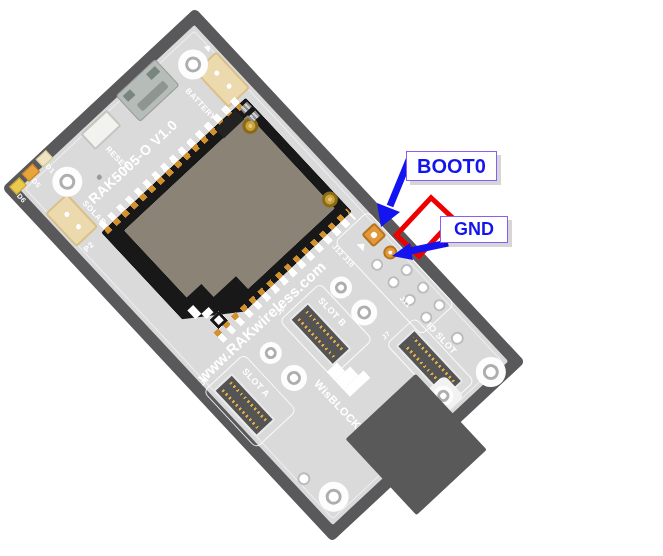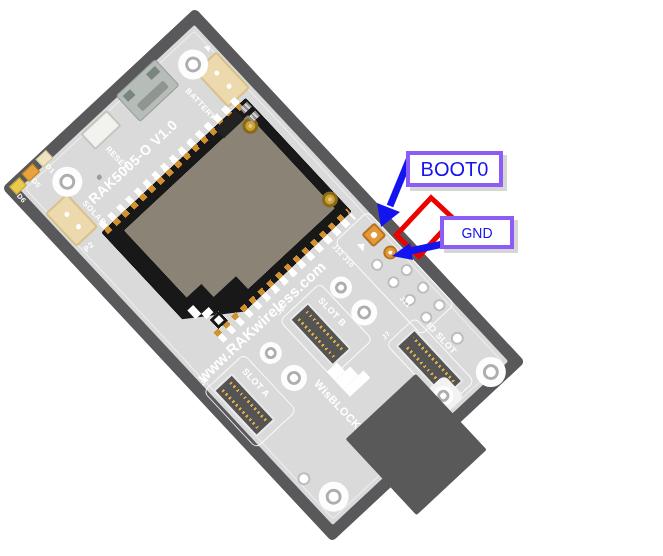--- a/index.html
+++ b/index.html
@@ -27,23 +27,23 @@
   .pincol{position:absolute;top:4px;bottom:4px;width:3px;
           background:repeating-linear-gradient(0deg,#e0ad45 0 2px,rgba(0,0,0,0) 2px 5px);}
   .padrow-w{background:repeating-linear-gradient(90deg,#fff 0 6px,rgba(0,0,0,0) 6px 12px);}
   .padrow-o{background:repeating-linear-gradient(90deg,var(--pad_gold) 0 6px,rgba(0,0,0,0) 6px 12px);}
   .orangepad{background:#e3983a;border:2px solid #b5741f;box-sizing:border-box;}
   .orangepad i{position:absolute;left:30%;top:30%;right:30%;bottom:30%;border-radius:50%;background:#fff;}
   .ipex{border-radius:50%;background:#caa23a;border:3px solid #8a6a14;box-sizing:border-box;}
   .ipex i{position:absolute;left:30%;top:30%;right:30%;bottom:30%;border-radius:50%;background:#e7c87c;}
   .cap{background:#a8a8a8;background:repeating-linear-gradient(90deg,#909090 0 2px,#cfcfcf 2px 4px);}
   
-  .callout{position:absolute;background:#fff;border:4px solid #8b5cf6;
+  .callout{position:absolute;background:#fff;border:1px solid #8b5cf6;
            box-shadow:4px 4px 0 rgba(0,0,0,.16);
-           color:var(--annotation_blue);font-weight:normal;text-align:center;
+           color:var(--annotation_blue);font-weight:bold;text-align:center;
            display:flex;align-items:center;justify-content:center;z-index:20;}
   #hl-rect{position:absolute;left:407px;top:199px;width:26px;height:46px;
            border:5px solid var(--annotation_red);transform:rotate(43deg);z-index:15;}
   #arrows{position:absolute;left:0;top:0;z-index:18;color:var(--annotation_blue);}
 </style>
 </head>
 <body>
 
 <div id="stage">
 
@@ -199,17 +199,17 @@
     </g>
     <g>
       <line x1="448" y1="243" x2="410" y2="251" stroke="currentColor" stroke-width="7"></line>
       <polygon points="392,256 410,243 413,260" fill="currentColor"></polygon>
     </g>
   </svg>
 
   <div class="callout" style="left:406px;top:151px;width:89px;height:28px;font-size:20px;">
     <span>BOOT0</span>
   </div>
-  <div class="callout" style="left:440px;top:216px;width:66px;height:25px;font-size:14px;">
+  <div class="callout" style="left:440px;top:216px;width:66px;height:25px;font-size:18px;">
     <span>GND</span>
   </div>
 
 </div>
 
 </body></html>

